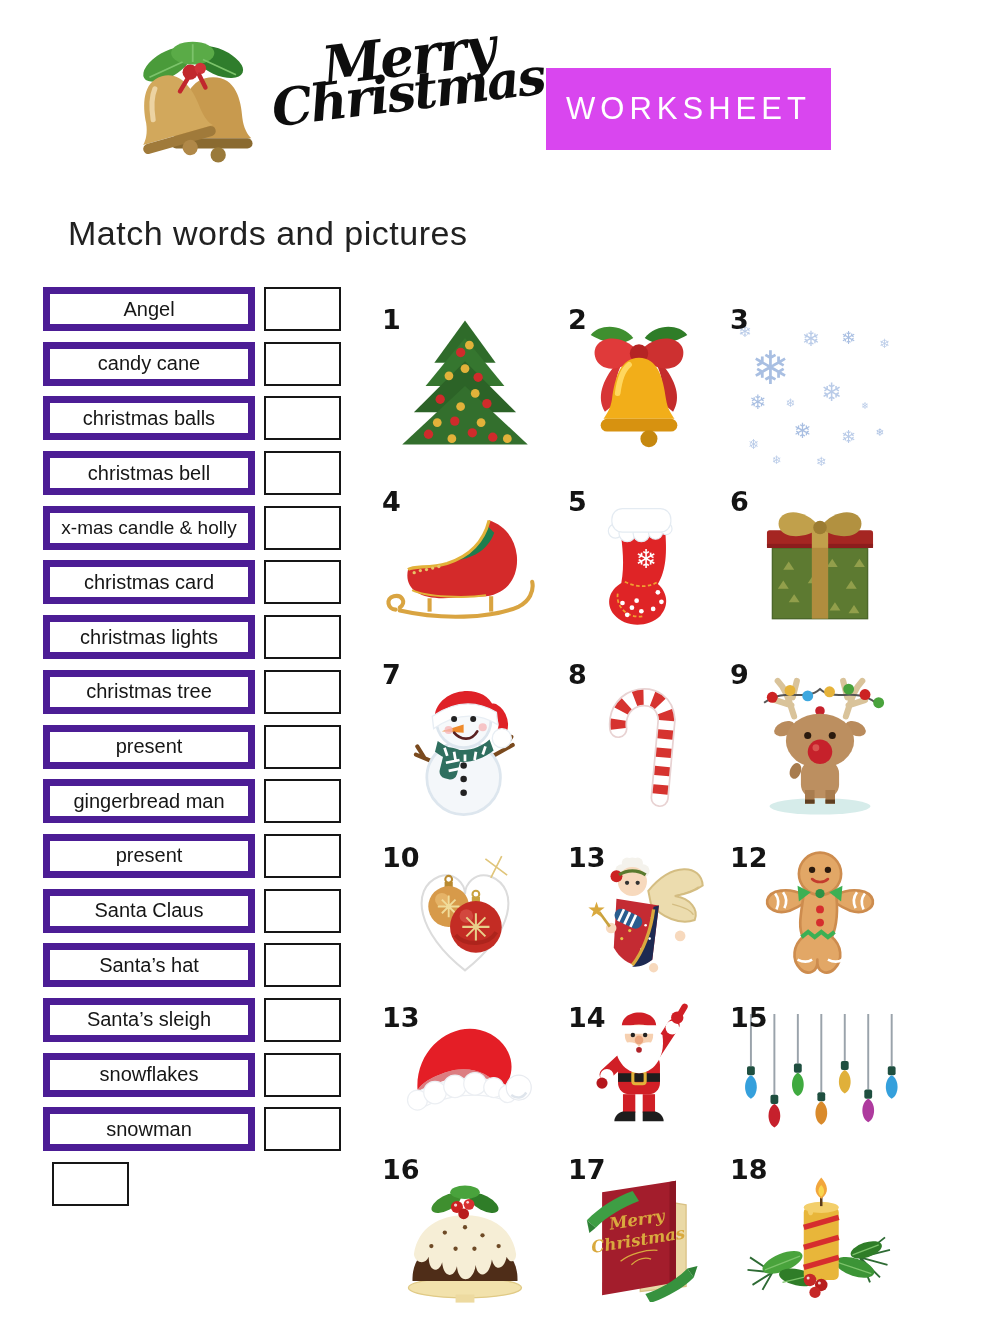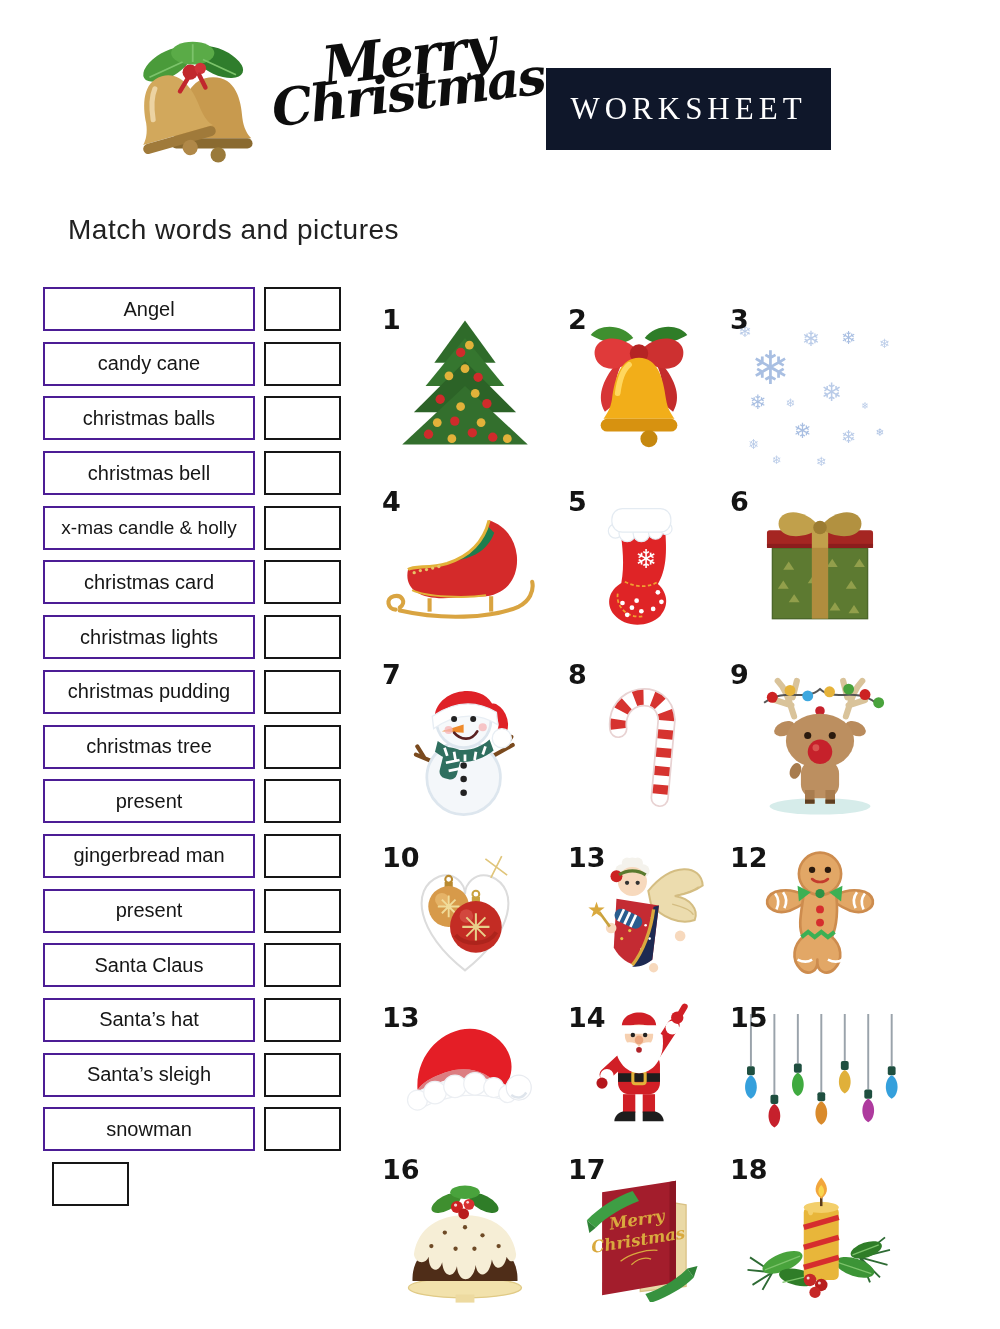--- a/index.html
+++ b/index.html
@@ -12,27 +12,27 @@
   .logo{position:absolute;left:262px;top:24px;width:292px;text-align:center;color:#0d0d0d;}
   .logo-line1{font-family:"DejaVu Serif",serif;font-style:italic;font-weight:700;
               font-size:54px;transform:rotate(-7deg);letter-spacing:-2px;}
   .logo-line2{font-family:"DejaVu Serif",serif;font-style:italic;font-weight:700;
               font-size:51px;transform:rotate(-7deg);margin-top:-26px;letter-spacing:-2px;}
   .banner{position:absolute;left:546px;top:68px;width:285px;height:82px;
           display:flex;align-items:center;justify-content:center;
           color:#fff;font-size:31px;letter-spacing:5px;font-weight:500;}
 
   
-  .page-title{position:absolute;left:68px;top:214px;margin:0;font-size:28px;
+  .page-title{position:absolute;left:68px;top:214px;margin:0;font-size:34px;
               font-weight:500;color:#212121;letter-spacing:.5px;}
 
   
   .word-list{position:absolute;left:43px;top:287px;}
   .word-row{display:flex;margin-bottom:10.7px;}
-  .word-box{width:212px;height:44px;border:2px solid #4c1d95;box-sizing:border-box;
+  .word-box{width:212px;height:44px;border:7px solid #4c1d95;box-sizing:border-box;
             display:flex;align-items:center;justify-content:center;background:#fff;}
   .word-label{font-size:20px;color:#161616;white-space:nowrap;}
   .word-label.small{font-size:19px;}
   .answer-input{margin-left:9px;width:77px;height:44px;border:2px solid #161616;
                 border-radius:0;box-sizing:border-box;background:#fff;font-size:20px;
                 text-align:center;padding:0;font-family:"Liberation Sans",sans-serif;outline:none;}
 
   
   .pic-grid{position:absolute;left:372px;top:298px;display:grid;
             grid-template-columns:186px 162px 200px;
@@ -67,21 +67,21 @@
       <circle cx="60" cy="27" r="4.5" fill="#d03238"></circle>
       <path d="M50,35 L44,45 M59,32 L64,42" stroke="#c1272d" stroke-width="3.5" stroke-linecap="round"></path>
     </svg>
   </div>
 
   <div class="logo">
     <div class="logo-line1">Merry</div>
     <div class="logo-line2">Christmas</div>
   </div>
 
-  <div class="banner" style="background: #0f172a; font-family: Liberation Serif, serif;">WORKSHEET</div>
+  <div class="banner" style="background: #d946ef;">WORKSHEET</div>
 
   <h1 class="page-title">Match words and pictures</h1>
 
   <div class="word-list" id="word-list">
     <div class="word-row">
       <div class="word-box">
         <span class="word-label">Angel</span>
       </div>
       <input class="answer-input" type="text" placeholder="" style="">
     </div>
@@ -121,26 +121,20 @@
       <input class="answer-input" type="text" placeholder="" style="">
     </div>
 
     <div class="word-row">
       <div class="word-box">
         <span class="word-label">christmas lights</span>
       </div>
       <input class="answer-input" type="text" placeholder="" style="">
     </div>
 
-    <div class="word-row">
-      <div class="word-box">
-        <span class="word-label">christmas pudding</span>
-      </div>
-      <input class="answer-input" type="text" placeholder="" style="">
-    </div>
 
     <div class="word-row">
       <div class="word-box">
         <span class="word-label">christmas tree</span>
       </div>
       <input class="answer-input" type="text" placeholder="" style="">
     </div>
 
     <div class="word-row">
       <div class="word-box">
@@ -177,20 +171,26 @@
       <input class="answer-input" type="text" placeholder="" style="">
     </div>
 
     <div class="word-row">
       <div class="word-box">
         <span class="word-label">Santa’s sleigh</span>
       </div>
       <input class="answer-input" type="text" placeholder="" style="">
     </div>
 
+    <div class="word-row">
+      <div class="word-box">
+        <span class="word-label">snowflakes</span>
+      </div>
+      <input class="answer-input" type="text" placeholder="" style="">
+    </div>
 
     <div class="word-row">
       <div class="word-box">
         <span class="word-label">snowman</span>
       </div>
       <input class="answer-input" type="text" placeholder="" style="">
     </div>
 
     <div class="word-row">
       <input class="answer-input" type="text" placeholder="" style="">

